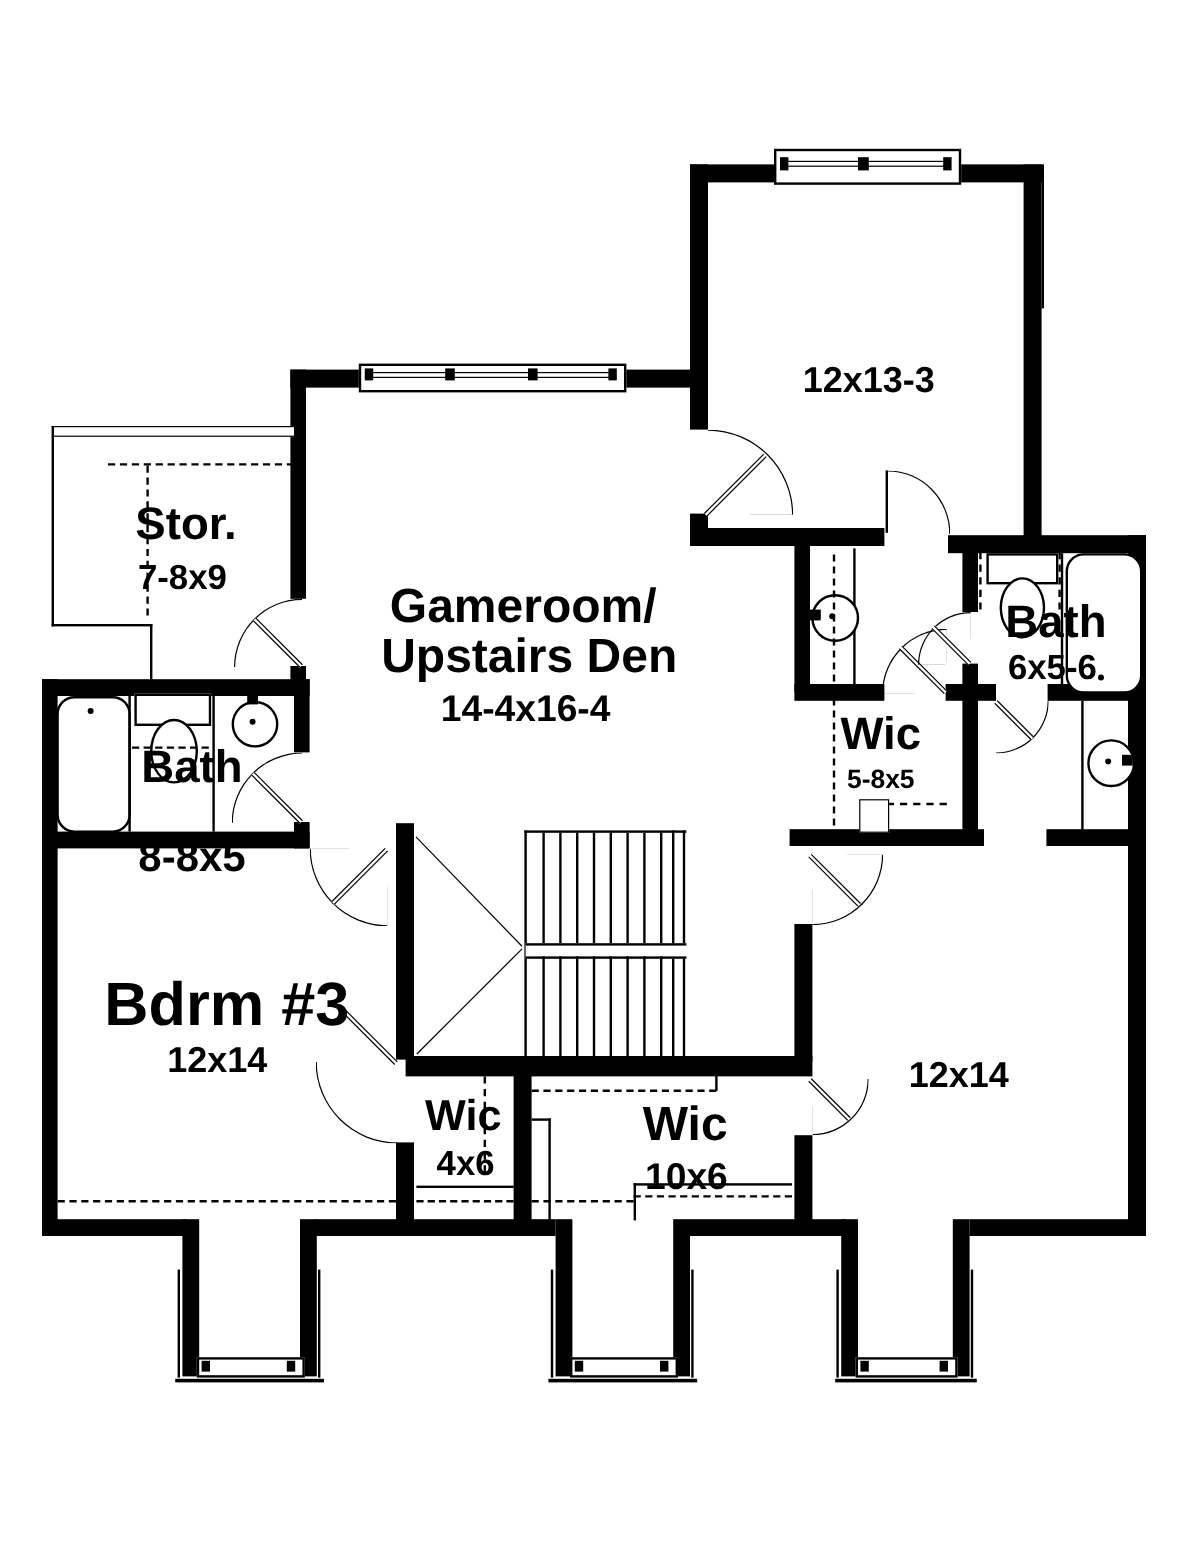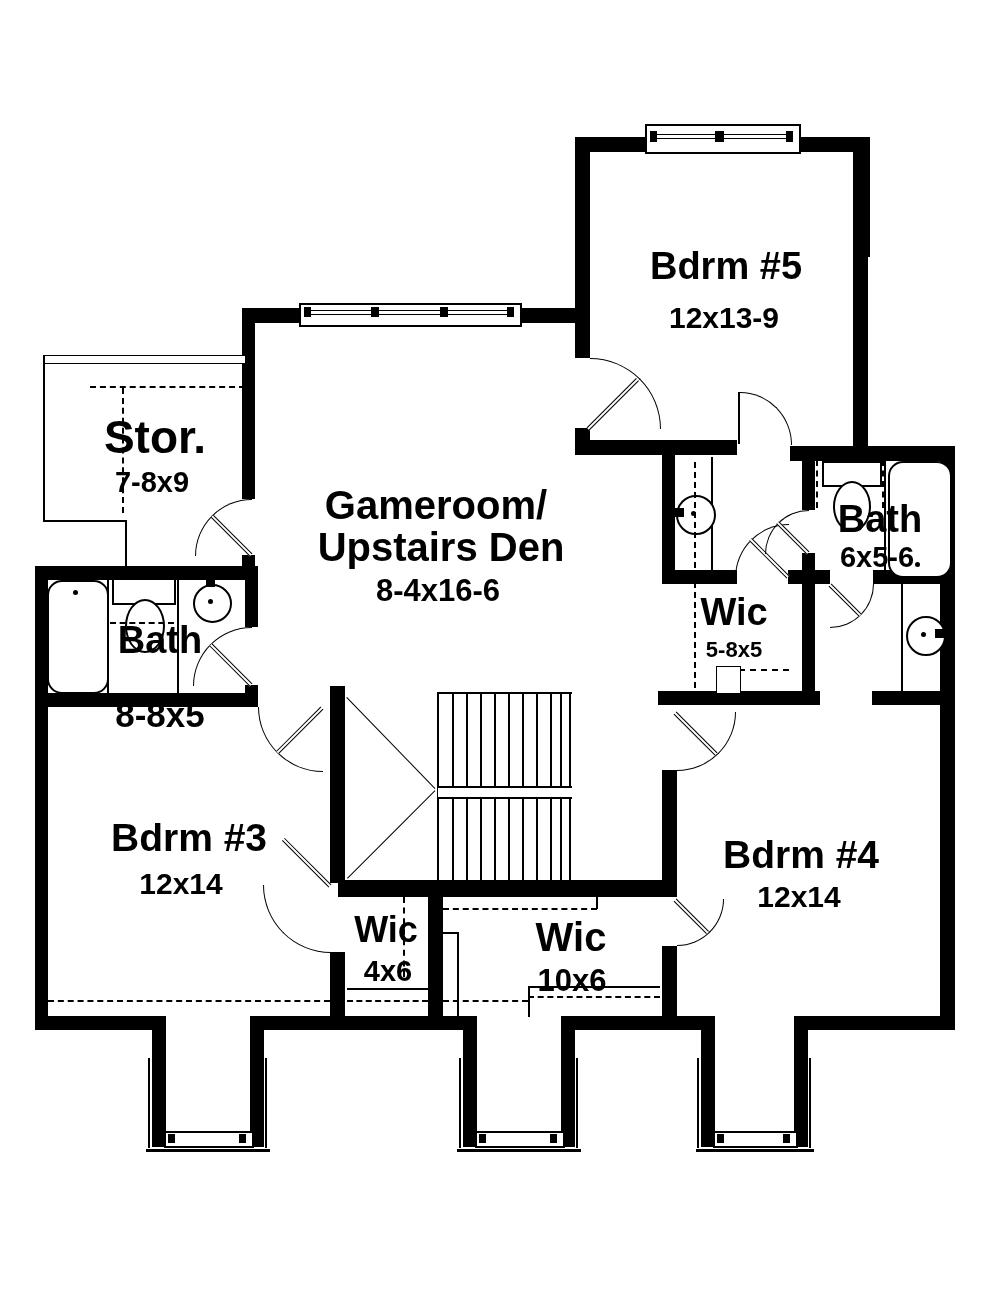--- a/index.html
+++ b/index.html
@@ -220,43 +220,41 @@
   <div class="lv" style="left:528px;top:986px;height:31px"></div>
   <div class="dh" style="left:528px;top:996px;width:132px"></div>
 
   <div class="dv" style="left:403px;top:897px;height:80px"></div>
   <div class="lh" style="left:347px;top:988px;width:81px"></div>
 
   <div class="dh" style="left:48px;top:1000px;width:282px"></div>
   <div class="dh" style="left:347px;top:1000px;width:81px"></div>
   <div class="dh" style="left:443px;top:1000px;width:85px"></div>
 
-  <div class="lbl" style="left:726px;top:266px;font-size:38px">Bdrm #5</div>
-  <div class="lbl" style="left:724px;top:318px;font-size:30px">12x13-9</div>
-
-  <div class="lbl" style="left:155px;top:437px;font-size:46px">Stor.</div>
+  <div class="lbl" style="left:724px;top:318px;font-size:30px">12x13-3</div>
+
+  <div class="lbl" style="left:155px;top:437px;font-size:38px">Stor.</div>
   <div class="lbl" style="left:152px;top:482px;font-size:29px">7-8x9</div>
 
   <div class="lbl" style="left:441px;top:547px;font-size:40px">Upstairs Den</div>
   <div class="lbl" style="left:436px;top:505px;font-size:40px">Gameroom/</div>
-  <div class="lbl" style="left:438px;top:590px;font-size:31px">8-4x16-6</div>
+  <div class="lbl" style="left:438px;top:590px;font-size:31px">14-4x16-4</div>
 
   <div class="lbl" style="left:160px;top:640px;font-size:38px">Bath</div>
   <div class="lbl" style="left:160px;top:714px;font-size:35px">8-8x5</div>
 
   <div class="lbl" style="left:880px;top:519px;font-size:38px">Bath</div>
   <div class="lbl" style="left:877px;top:557px;font-size:29px">6x5-6</div>
 
   <div class="lbl" style="left:734px;top:612px;font-size:38px">Wic</div>
   <div class="lbl" style="left:734px;top:650px;font-size:22px">5-8x5</div>
 
-  <div class="lbl" style="left:189px;top:837px;font-size:39px">Bdrm #3</div>
+  <div class="lbl" style="left:189px;top:837px;font-size:51px">Bdrm #3</div>
   <div class="lbl" style="left:181px;top:884px;font-size:30px">12x14</div>
 
-  <div class="lbl" style="left:801px;top:854px;font-size:39px">Bdrm #4</div>
   <div class="lbl" style="left:799px;top:897px;font-size:30px">12x14</div>
 
   <div class="lbl" style="left:386px;top:930px;font-size:36px">Wic</div>
   <div class="lbl" style="left:388px;top:971px;font-size:29px">4x6</div>
 
   <div class="lbl" style="left:571px;top:937px;font-size:40px">Wic</div>
   <div class="lbl" style="left:572px;top:980px;font-size:31px">10x6</div>
 
 </div>
 

